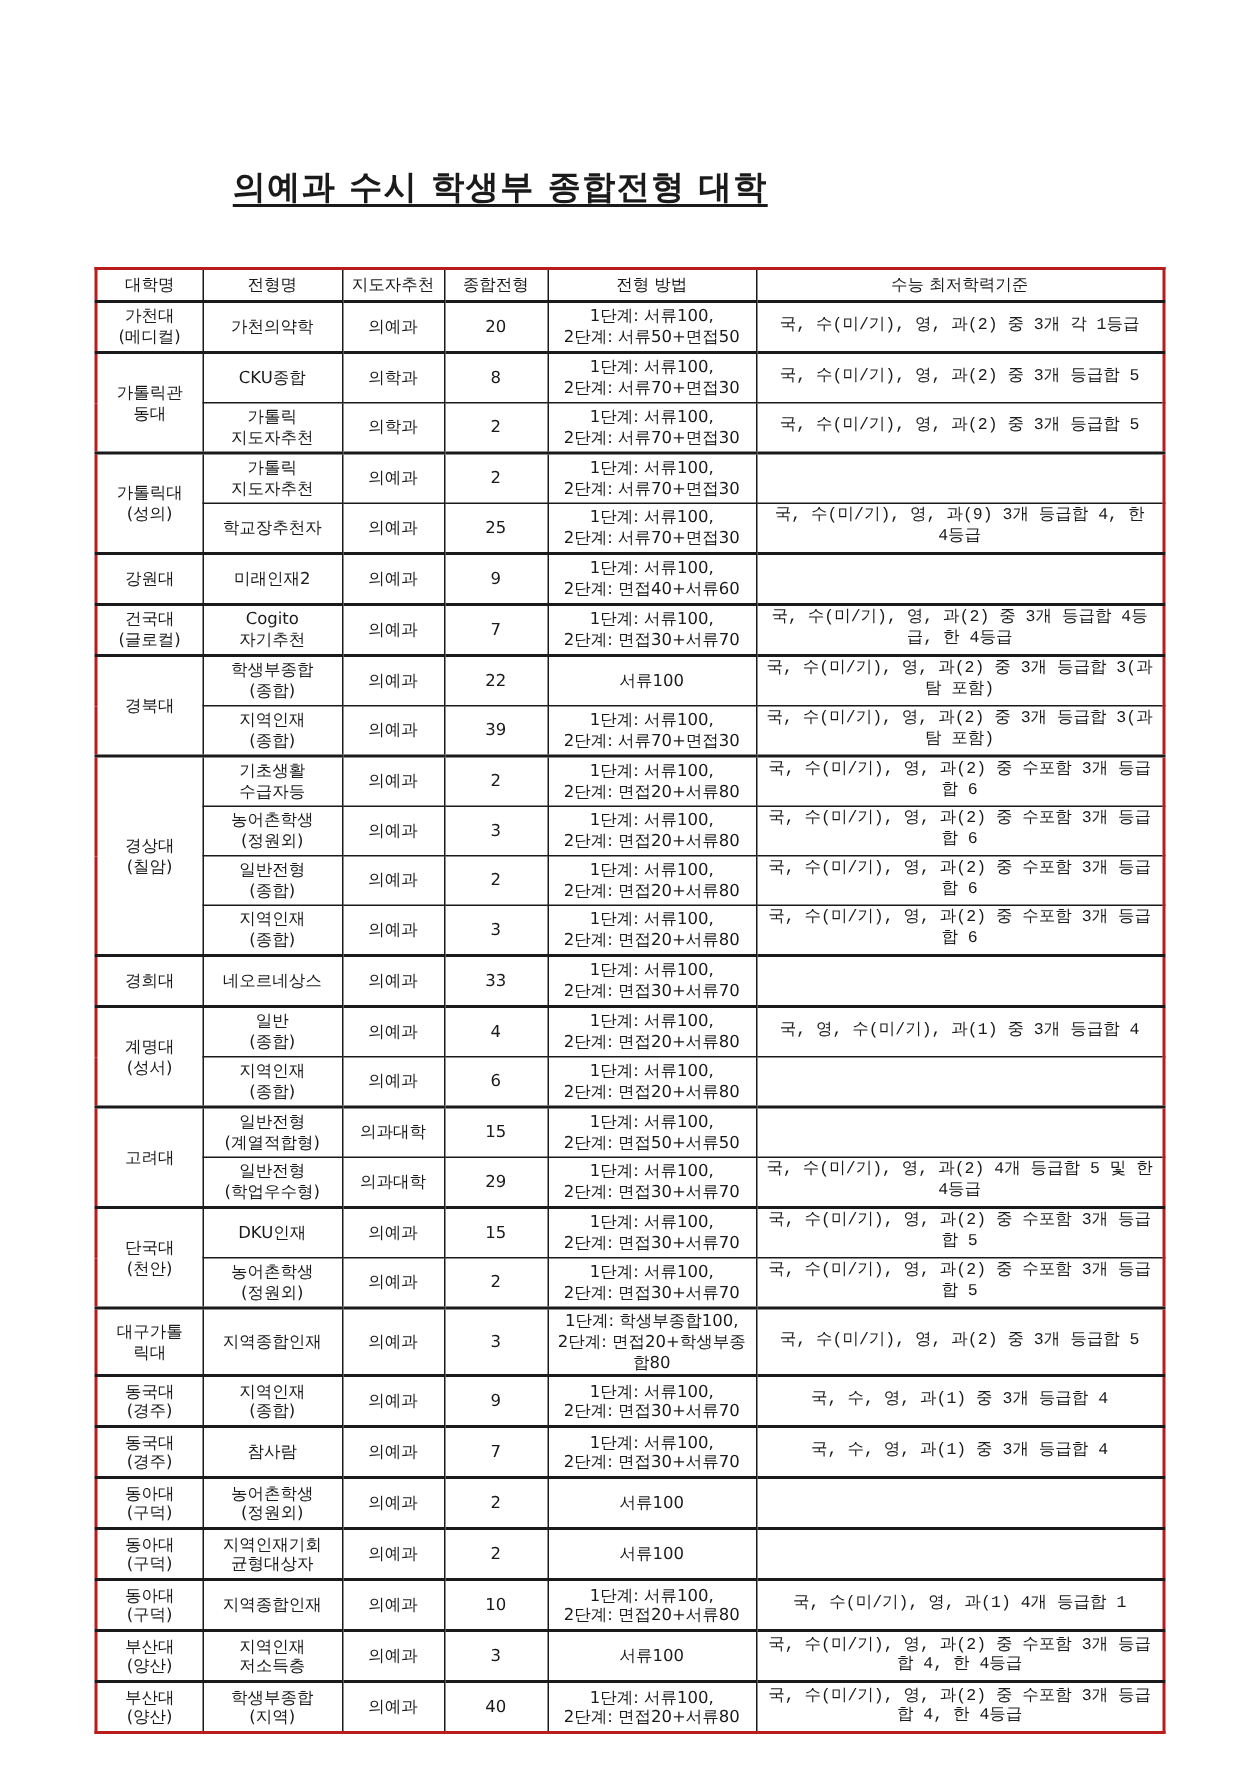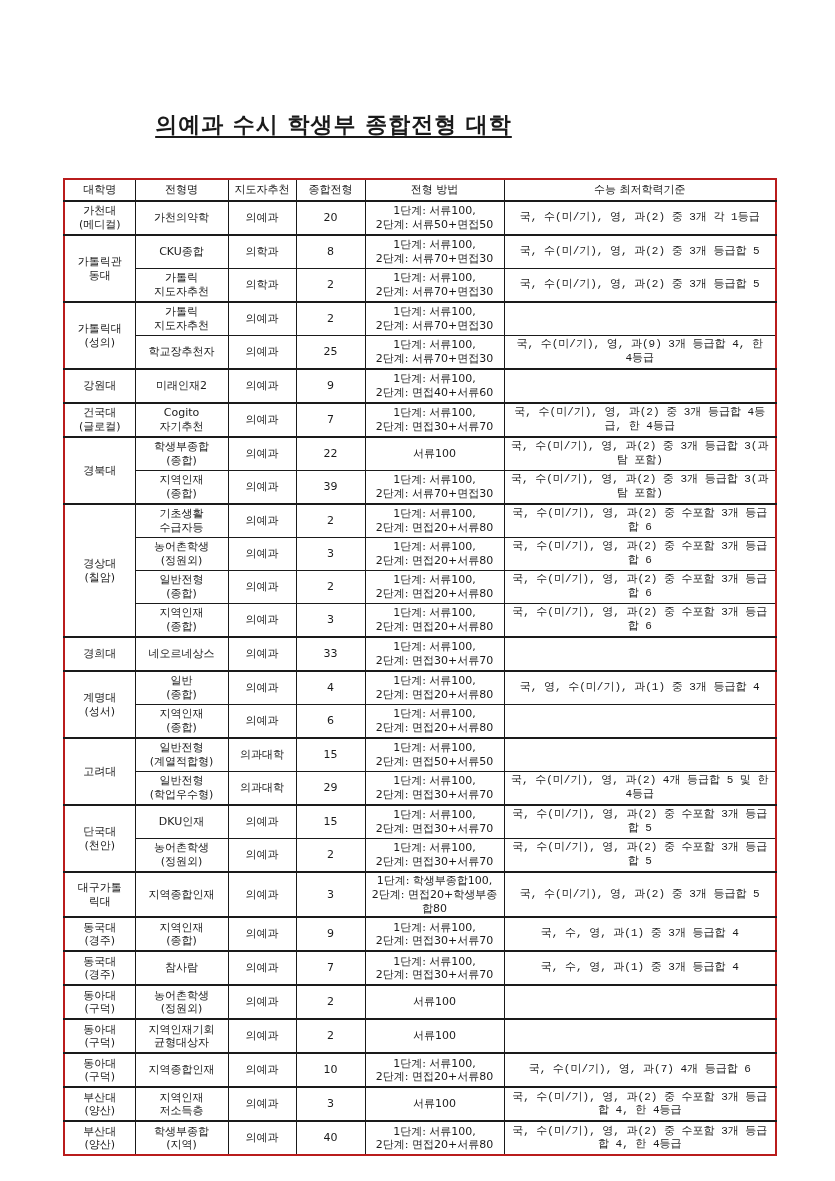--- a/index.html
+++ b/index.html
@@ -338,21 +338,21 @@
           <td class="csat"></td>
         </tr>
         <tr class="group-start">
           <td rowspan="1" class="univ">동아대
 (구덕)</td>
           <td class="screening">지역종합인재</td>
           <td class="unit">의예과</td>
           <td class="quota">10</td>
           <td class="method">1단계: 서류100,
 2단계: 면접20+서류80</td>
-          <td class="csat">국, 수(미/기), 영, 과(7) 4개 등급합 6</td>
+          <td class="csat">국, 수(미/기), 영, 과(1) 4개 등급합 1</td>
         </tr>
         <tr class="group-start">
           <td rowspan="1" class="univ">부산대
 (양산)</td>
           <td class="screening">지역인재
 저소득층</td>
           <td class="unit">의예과</td>
           <td class="quota">3</td>
           <td class="method">서류100</td>
           <td class="csat">국, 수(미/기), 영, 과(2) 중 수포함 3개 등급합 4, 한 4등급</td>

